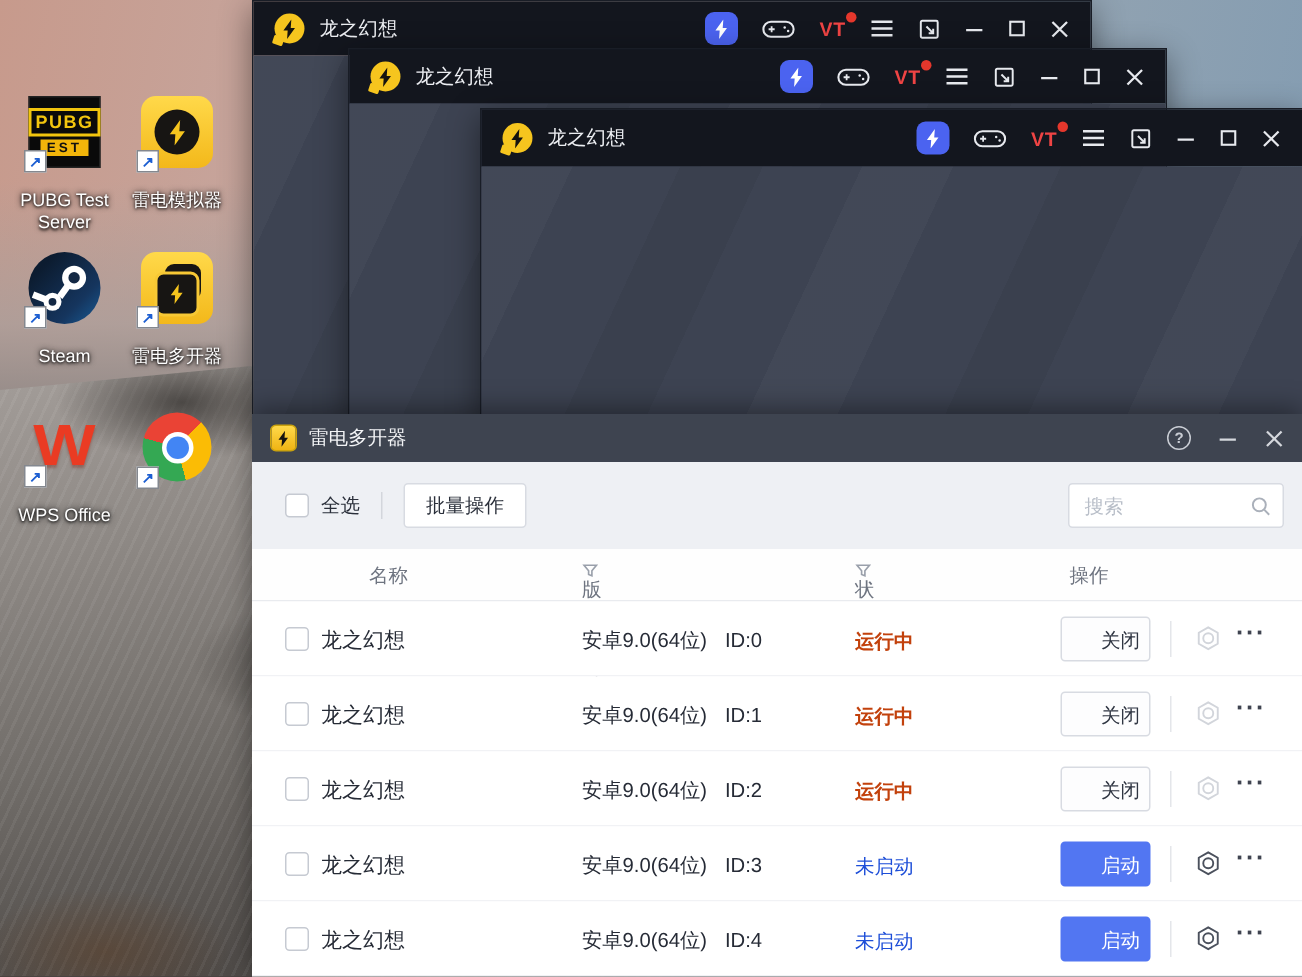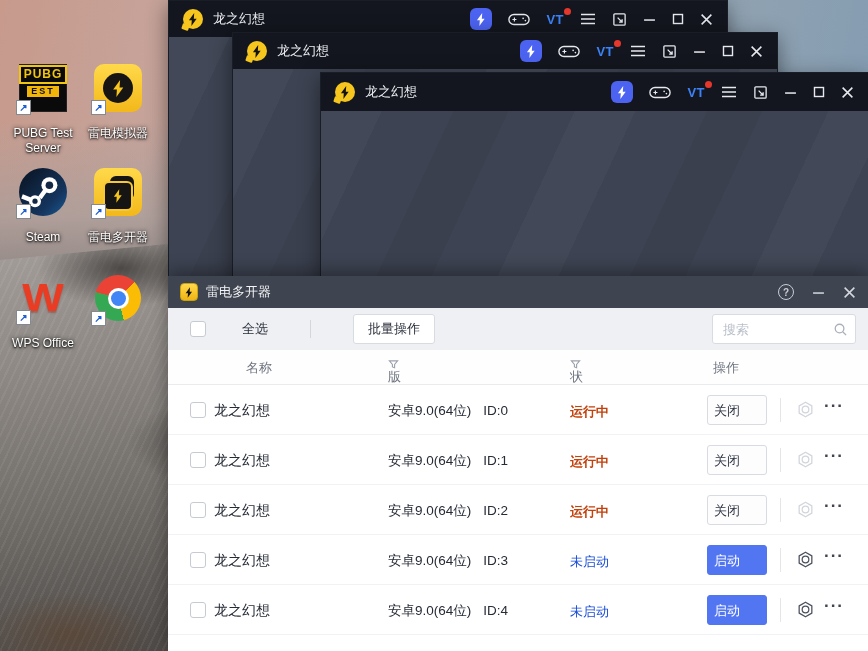--- a/index.html
+++ b/index.html
@@ -24,21 +24,21 @@
 
   
   .dicon{position:absolute;width:78px;text-align:center;cursor:default;}
   .dicon .art{width:48px;height:48px;margin:0 auto;position:relative;}
   .dicon .lbl{margin-top:14px;color:#fff;font-size:12px;line-height:15px;
               text-shadow:0 1px 2px #000,0 0 4px rgba(0,0,0,.9);}
   .shortcut{position:absolute;left:-3px;bottom:-3px;width:15px;height:15px;background:#fff;
             border:1px solid #84888f;box-sizing:border-box;display:flex;align-items:center;
             justify-content:center;font-size:10px;font-weight:bold;color:#1d5fd2;}
   .pubg-art{width:48px;height:48px;background:#0a0a0a;border:1px solid #222;box-sizing:border-box;
-            display:flex;flex-direction:column;align-items:center;justify-content:flex-start;}
+            display:flex;flex-direction:column;align-items:center;justify-content:center;}
   .pubg-word{border:2px solid #f2c50e;color:#f2c50e;font-weight:bold;font-size:12px;
              letter-spacing:1px;padding:1px 3px;line-height:13px;}
   .pubg-test{margin-top:2px;background:#f2b50a;color:#111;font-weight:bold;font-size:9px;
              padding:0 4px;line-height:11px;letter-spacing:2px;}
   .ld-art{width:48px;height:48px;border-radius:10px;background:linear-gradient(180deg,#ffd94a,#f3b81a);
           display:flex;align-items:center;justify-content:center;}
   .ld-core{width:30px;height:30px;border-radius:50%;background:#171513;display:flex;
            align-items:center;justify-content:center;}
   .multi-art{width:48px;height:48px;border-radius:10px;background:linear-gradient(180deg,#ffd94a,#f3b81a);
              position:relative;}
@@ -61,38 +61,38 @@
   .emuwin{position:absolute;box-shadow:0 6px 20px rgba(0,0,0,.45);border:1px solid #191d26;box-sizing:border-box;}
   .etbar{height:36px;background:#13161e;display:flex;align-items:center;padding:0 14px;}
   .ldlogo{width:20px;height:20px;border-radius:50%;background:#f6c51e;position:relative;
           display:flex;align-items:center;justify-content:center;flex:0 0 auto;}
   .ldlogo::after{content:"";position:absolute;left:-1px;bottom:-1px;width:7px;height:6px;
           background:#f6c51e;border-radius:1px;transform:rotate(18deg);}
   .etitle{margin-left:10px;color:#eceef2;font-size:13px;}
   .eticons{margin-left:auto;display:flex;align-items:center;gap:16px;}
   .boost{width:22px;height:22px;border-radius:6px;background:#4b63f0;display:flex;
          align-items:center;justify-content:center;flex:0 0 auto;}
-  .vtwrap{position:relative;color:#3b82f6;font-weight:bold;font-size:13px;letter-spacing:.5px;}
+  .vtwrap{position:relative;color:#ef4444;font-weight:bold;font-size:13px;letter-spacing:.5px;}
   .vtdot{position:absolute;right:-7px;top:-4px;width:7px;height:7px;border-radius:50%;background:#e5372c;}
   .ebody{position:absolute;left:0;top:36px;right:0;bottom:0;background:
      repeating-linear-gradient(115deg, rgba(255,255,255,.028) 0 55px, rgba(0,0,0,0) 55px 120px, rgba(0,0,0,.05) 120px 170px, rgba(0,0,0,0) 170px 230px),
      #3d4352;}
   .ctl{display:flex;align-items:center;justify-content:center;}
 
   
   .mgr{position:absolute;left:168px;top:276px;width:700px;height:375px;background:#fff;
        box-shadow:0 -4px 16px rgba(0,0,0,.38);}
   .mtbar{height:32px;background:#3e4450;display:flex;align-items:center;padding:0 12px;}
   .mico{width:18px;height:18px;border-radius:4px;background:linear-gradient(180deg,#ffd94a,#efb414);
         display:flex;align-items:center;justify-content:center;flex:0 0 auto;border:1px solid #caa20e;box-sizing:border-box;}
   .mtitle{margin-left:8px;color:#f3f4f6;font-size:13px;}
   .mticons{margin-left:auto;display:flex;align-items:center;gap:18px;}
   .help-circle{width:16px;height:16px;border-radius:50%;border:1.3px solid #c9cdd4;color:#c9cdd4;
         font-size:10px;font-weight:bold;display:flex;align-items:center;justify-content:center;box-sizing:border-box;}
-  .toolbar{height:42px;background:#eef0f4;display:flex;align-items:center;padding:0 12px 0 22px;gap:28px;}
+  .toolbar{height:58px;background:#eef0f4;display:flex;align-items:center;padding:0 12px 0 22px;}
   .cbx{width:16px;height:16px;background:#fff;border:1px solid #c6cad2;border-radius:3px;box-sizing:border-box;flex:0 0 auto;}
   .tb-label{margin-left:8px;font-size:13px;color:#2a2f3a;}
   .tb-sep{width:1px;height:18px;background:#d3d6dc;margin:0 14px;}
   .btn-batch{height:30px;line-height:28px;padding:0 14px;background:#fff;border:1px solid #d8dbe2;
         border-radius:3px;font-size:13px;color:#2a2f3a;box-sizing:border-box;}
   .tb-spacer{flex:1;}
   .sortbox{width:102px;height:30px;background:#fff;border:1px solid #d8dbe2;border-radius:3px;
         display:flex;align-items:center;padding:0 9px;font-size:13px;color:#2a2f3a;box-sizing:border-box;}
   .sortbox svg{margin-left:auto;}
   .searchbox{position:relative;width:144px;height:30px;margin-left:12px;}
@@ -106,21 +106,21 @@
   .hcell{display:flex;align-items:center;gap:5px;}
   .trow{position:relative;height:50px;background:#fff;border-bottom:1px solid #f1f2f5;box-sizing:border-box;}
   .trow .cbx{position:absolute;left:22px;top:17px;}
   .c-name{position:absolute;left:46px;top:17px;font-size:14px;color:#262b36;}
   .c-ver{position:absolute;left:220px;top:17px;font-size:13.5px;color:#262b36;}
   .c-ver .iid{margin-left:12px;}
   .c-status{position:absolute;left:402px;top:18px;font-size:13px;}
   .st-running{color:#c2410c;font-weight:bold;}
   .st-stopped{color:#1d4ed8;}
   .c-btn{position:absolute;left:539px;top:10px;width:60px;height:30px;border-radius:3px;
-        font-size:13px;text-align:left;line-height:28px;box-sizing:border-box;}
+        font-size:13px;text-align:right;line-height:28px;box-sizing:border-box;}
   .btn-close{background:#fdfdfe;border:1px solid #d8dbe2;color:#2f3542;}
   .btn-start{background:#5276f2;border:1px solid #5276f2;color:#fff;}
   .c-sep{position:absolute;left:612px;top:13px;width:1px;height:24px;background:#e4e6ea;}
   .c-gear{position:absolute;left:628px;top:15px;}
   .g-light{color:#d2d5db;}
   .g-dark{color:#4b515d;}
   .c-more{position:absolute;left:656px;top:11px;font-size:17px;font-weight:bold;color:#3f4450;letter-spacing:1px;}
 </style>
 </head>
 <body>

